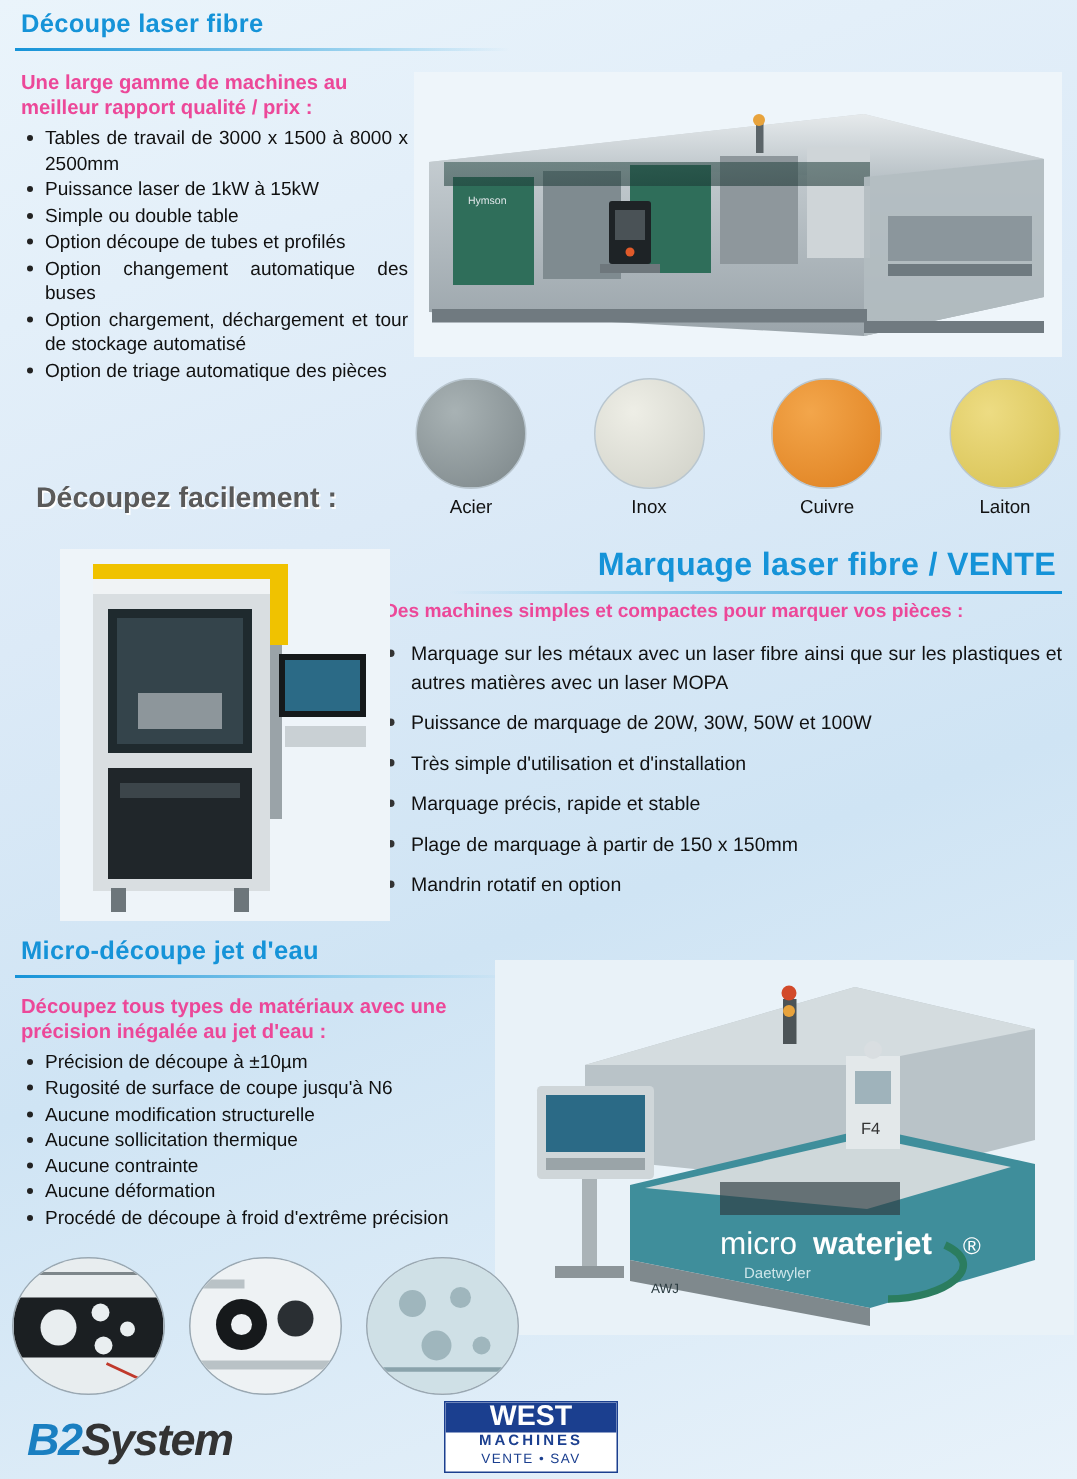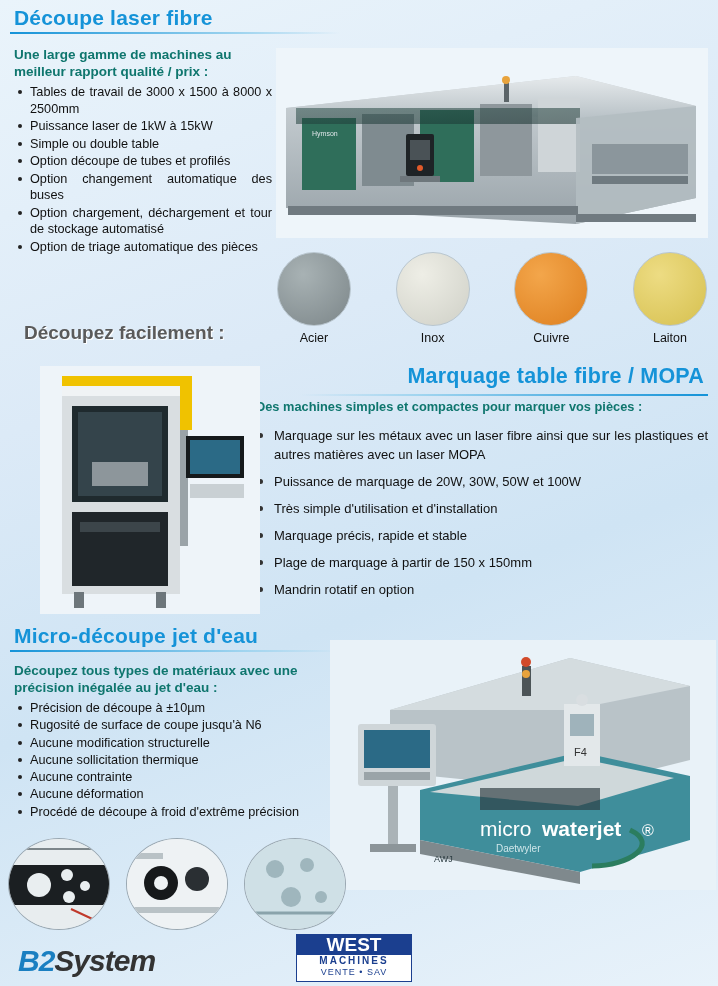--- a/index.html
+++ b/index.html
@@ -6,27 +6,27 @@
   body{
     width:718px;height:986px;
     font-family:"Liberation Sans", sans-serif;
     background:linear-gradient(160deg,#eaf4fb 0%,#dceaf7 35%,#cfe4f4 60%,#e8f2fa 100%);
     position:relative;overflow:hidden;color:#111;
   }
   .page{position:absolute;inset:0;}
 
   
   .sec-title{
-    font-size:21px;font-weight:bold;color:#1593d8;
+    font-size:17px;font-weight:bold;color:#1593d8;
     letter-spacing:.2px;
   }
   .rule{height:2px;background:linear-gradient(90deg,#1593d8,#9fd4ef 70%,rgba(159,212,239,0));}
 
   
-  .lead{font-size:13.5px;line-height:17px;font-weight:bold;color:#0f766e;}
+  .lead{font-size:13.5px;line-height:17px;font-weight:bold;color:#ec4899;}
   ul.bul{margin:4px 0 0 0;padding:0;list-style:none;}
   ul.bul li{
     font-size:12.7px;line-height:16.5px;color:#111;
     padding-left:16px;position:relative;margin-bottom:1px;
     text-align:justify;
   }
   ul.bul li:before{
     content:"";position:absolute;left:4px;top:6px;
     width:4px;height:4px;border-radius:50%;background:#222;
   }
@@ -168,21 +168,21 @@
       <div class="lbl">Cuivre</div>
     </div>
     <div class="mat">
       <div class="disc" style="background:radial-gradient(circle at 35% 30%,#eddc83,#d6c04f)"></div>
       <div class="lbl">Laiton</div>
     </div>
   </div>
 
   <div id="facile">Découpez facilement :</div>
 
-  <div id="s2-title" class="sec-title">Marquage table fibre / MOPA</div>
+  <div id="s2-title" class="sec-title">Marquage laser fibre / VENTE</div>
   <div id="s2-rule" class="rule"></div>
   <div id="s2-lead" class="lead">Des machines simples et compactes pour marquer vos pièces :</div>
   <ul class="bul" id="s2-list">
     <li>Marquage sur les métaux avec un laser fibre ainsi que sur les plastiques et autres matières avec un laser MOPA</li>
     <li>Puissance de marquage de 20W, 30W, 50W et 100W</li>
     <li>Très simple d'utilisation et d'installation</li>
     <li>Marquage précis, rapide et stable</li>
     <li>Plage de marquage à partir de 150 x 150mm</li>
     <li>Mandrin rotatif en option</li>
   </ul>

